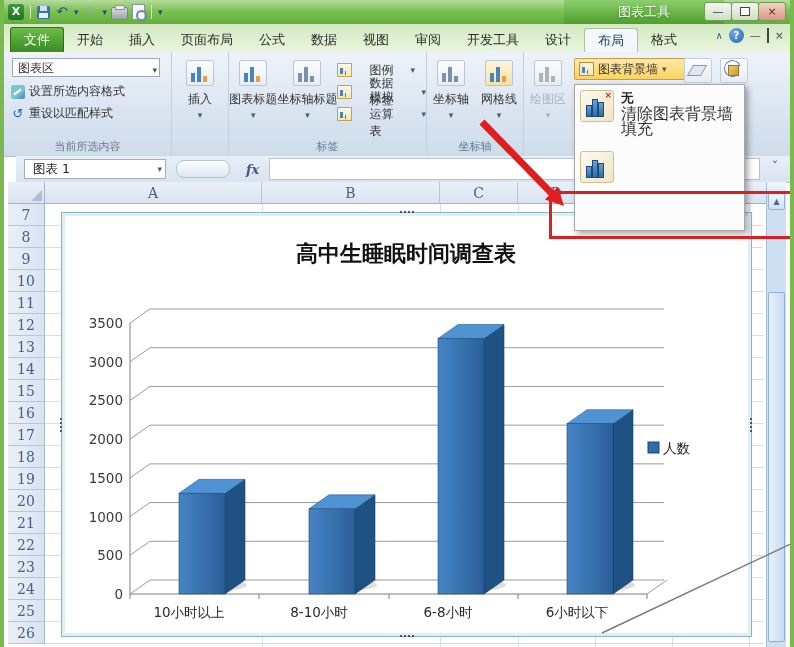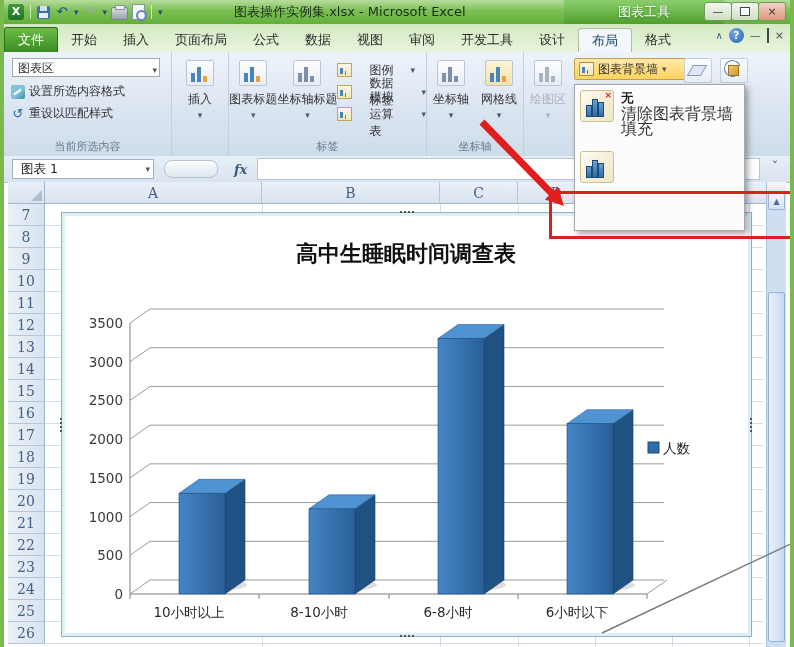--- a/index.html
+++ b/index.html
@@ -27,21 +27,21 @@
   .tools-label{position:absolute;left:560px;top:0;width:160px;height:24px;line-height:24px;text-align:center;
     color:#fff;font-size:13px;background:linear-gradient(#8ccf6d,#4f9f2c);text-shadow:0 1px 2px rgba(0,60,0,.5);}
   .winbtns{position:absolute;right:4px;top:2px;display:flex;}
   .winbtn{width:26px;height:17px;border:1px solid #6f9c58;background:linear-gradient(#f3f7ef,#cfe0c2);
     display:flex;align-items:center;justify-content:center;font-size:11px;color:#333;border-radius:3px;margin-left:-1px;}
   .winbtn.close{background:linear-gradient(#f3d4c8,#dd9680);}
   .restore-glyph{width:8px;height:7px;border:1px solid #444;position:relative;background:#fff;}
   .restore-glyph:before{content:"";position:absolute;left:2px;top:-3px;width:8px;height:7px;border:1px solid #444;z-index:-1;}
   
   .tabrow{position:absolute;left:0;top:24px;right:0;height:28px;background:linear-gradient(#d3e9c2,#e9f5de);display:flex;align-items:flex-end;}
-  .filebtn{width:52px;height:24px;background:linear-gradient(#6cbc45,#3b8c24);border:1px solid #2c6e1a;
+  .filebtn{margin-left:6px;width:52px;height:24px;background:linear-gradient(#6cbc45,#3b8c24);border:1px solid #2c6e1a;
     border-bottom:none;border-radius:3px 3px 0 0;color:#fff;text-align:center;line-height:24px;font-size:13px;}
   #tabs{display:flex;height:24px;}
   .tab{padding:0 13px;line-height:24px;font-size:13px;color:#2b2b2b;}
   .tab.active{background:#f3f7fb;border:1px solid #aebfa0;border-bottom:none;border-radius:3px 3px 0 0;color:#17406b;}
   .tabrow-right{position:absolute;right:6px;top:4px;display:flex;align-items:center;gap:6px;}
   .collapse-ic{font-size:10px;color:#3b5d86;}
   .help-ic{width:15px;height:15px;border-radius:50%;background:radial-gradient(circle at 35% 30%,#6fa8e8,#2a62b5);
     color:#fff;font-weight:bold;font-size:10px;text-align:center;line-height:15px;}
   .wmini{font-size:11px;color:#4a4a4a;line-height:15px;}
   
@@ -85,21 +85,21 @@
     background:linear-gradient(135deg,#fdfaf0,#efe6c4);}
   .micon i{position:absolute;bottom:4px;width:4px;background:linear-gradient(#6aa0d8,#2e6da8);border:0.5px solid #1c4a77;}
   .micon i.b1{left:5px;height:10px;}.micon i.b2{left:11px;height:16px;}.micon i.b3{left:17px;height:13px;}
   .micon .mark{position:absolute;right:1px;top:-1px;color:#d22;font-size:9px;font-weight:bold;}
   .mtext .mt{font-weight:bold;font-size:12.5px;color:#222;line-height:16px;}
   .mtext .md{font-size:16px;color:#333;line-height:15px;width:118px;}
   .mitem3{position:absolute;left:3px;right:3px;top:114px;height:26px;display:flex;align-items:center;justify-content:center;
     background:linear-gradient(#ffedb0,#fdd254);border:1px solid #e2a41e;border-radius:2px;font-size:12.5px;color:#222;}
   .mitem3 u{text-decoration:underline;}
   
-  .fbar{position:absolute;left:0;top:156px;right:0;height:26px;background:linear-gradient(#e7eef7,#d9e4f0);
+  .fbar{position:absolute;left:12px;top:156px;right:0;height:26px;background:linear-gradient(#e7eef7,#d9e4f0);
     border-bottom:1px solid #b2c4d8;display:flex;align-items:center;}
   .namebox{margin-left:8px;width:142px;height:20px;background:#fff;border:1px solid #9fb0c0;display:flex;align-items:center;box-sizing:border-box;}
   .namebox .nbtext{flex:1;padding-left:8px;font-size:12.5px;color:#222;}
   .namebox .arr{font-size:9px;color:#4a5a6a;padding-right:3px;}
   .fb-oval{width:52px;height:16px;margin-left:10px;border:1px solid #b7c4d2;border-radius:8px;background:linear-gradient(#fdfefe,#dde6ef);}
   .fxbtn{margin-left:10px;font-family:"DejaVu Serif",serif;font-style:italic;font-weight:bold;font-size:13px;color:#3a5a7a;padding:0 6px;}
   .ffield{flex:1;height:20px;background:#fff;border:1px solid #b7c4d2;margin-left:4px;}
   .fchev{width:20px;height:20px;margin:0 4px;text-align:center;line-height:16px;color:#4a5a6a;font-size:13px;border:1px solid transparent;}
   
   .sheet{position:absolute;left:4px;top:182px;right:4px;bottom:0;background:#fff;}
@@ -146,21 +146,20 @@
       <span class="floppy"></span>
       <span class="qico">↶</span>
         <span class="ddsmall dd">▾</span>
       <span class="qico gray">↷</span>
         <span class="ddsmall dd">▾</span>
       <span class="printer"></span>
       <span class="preview"></span>
       <span class="sep"></span>
       <span class="ddsmall dd">▾</span>
     </div>
-    <div class="title-text">图表操作实例集.xlsx - Microsoft Excel</div>
     <div class="tools-label">图表工具</div>
     <div class="winbtns">
       <span class="winbtn">—</span>
       <span class="winbtn">
           <span class="restore-glyph"></span>
         </span>
       <span class="winbtn close">×</span>
     </div>
   </div>
 

